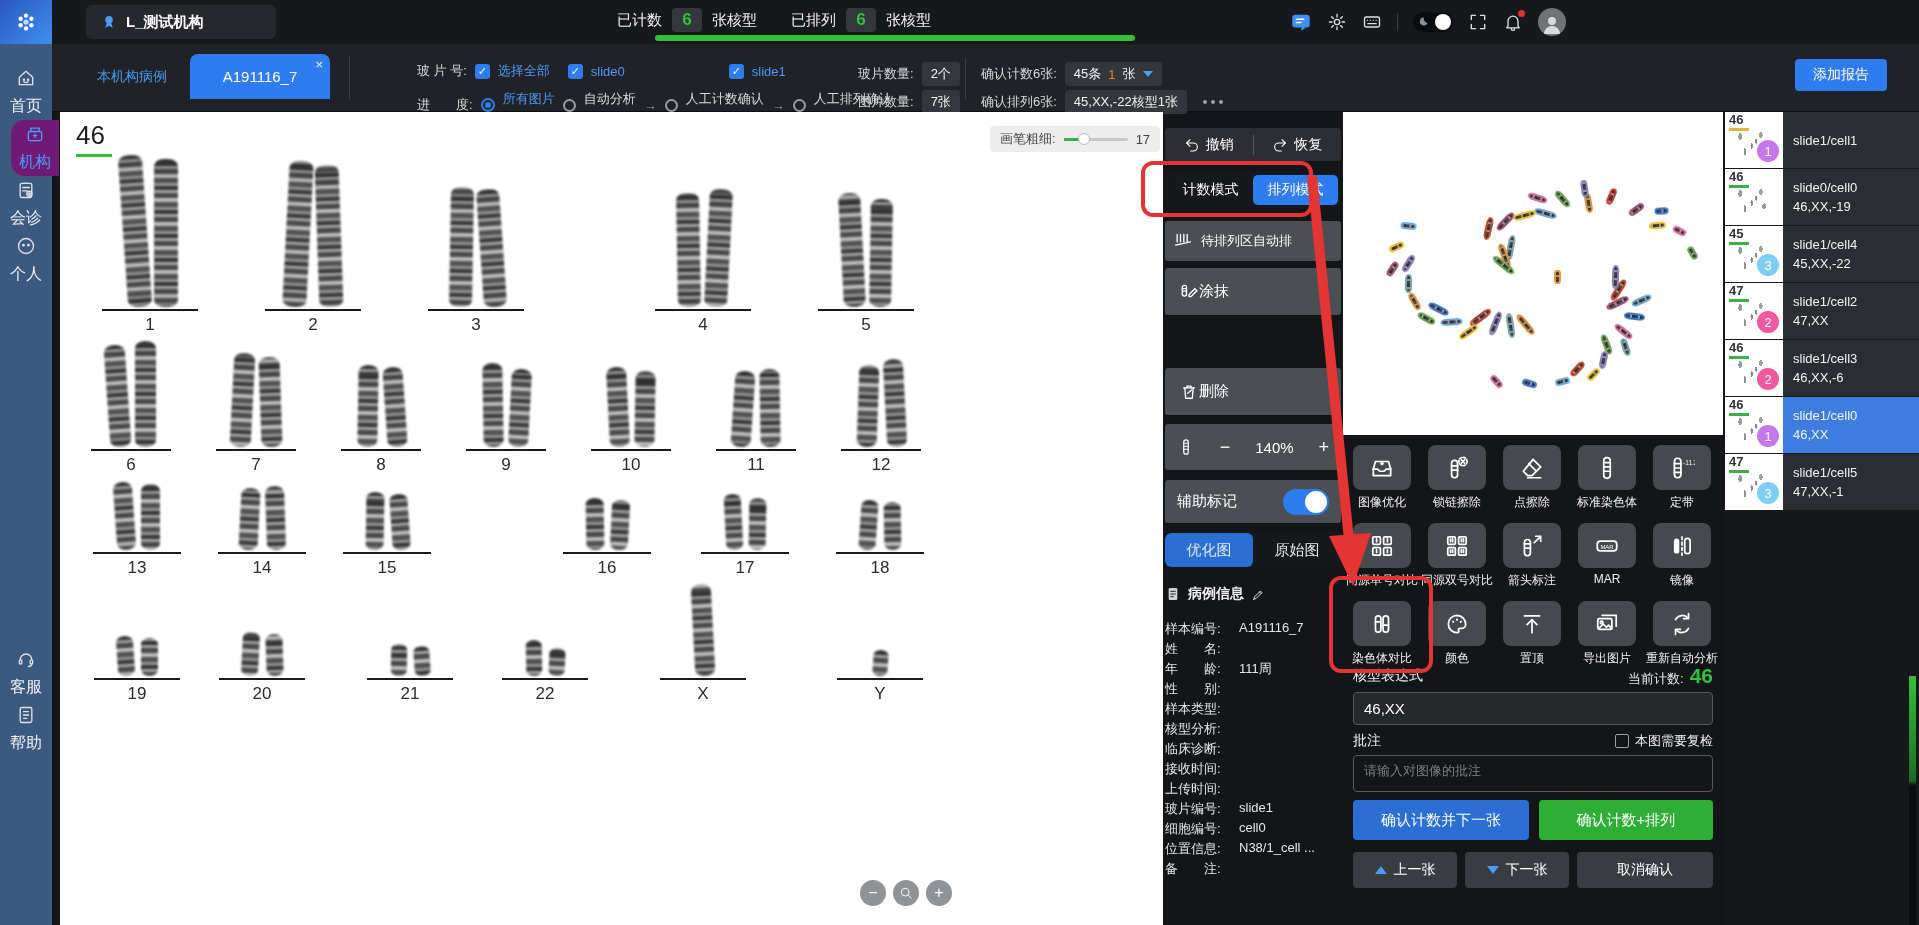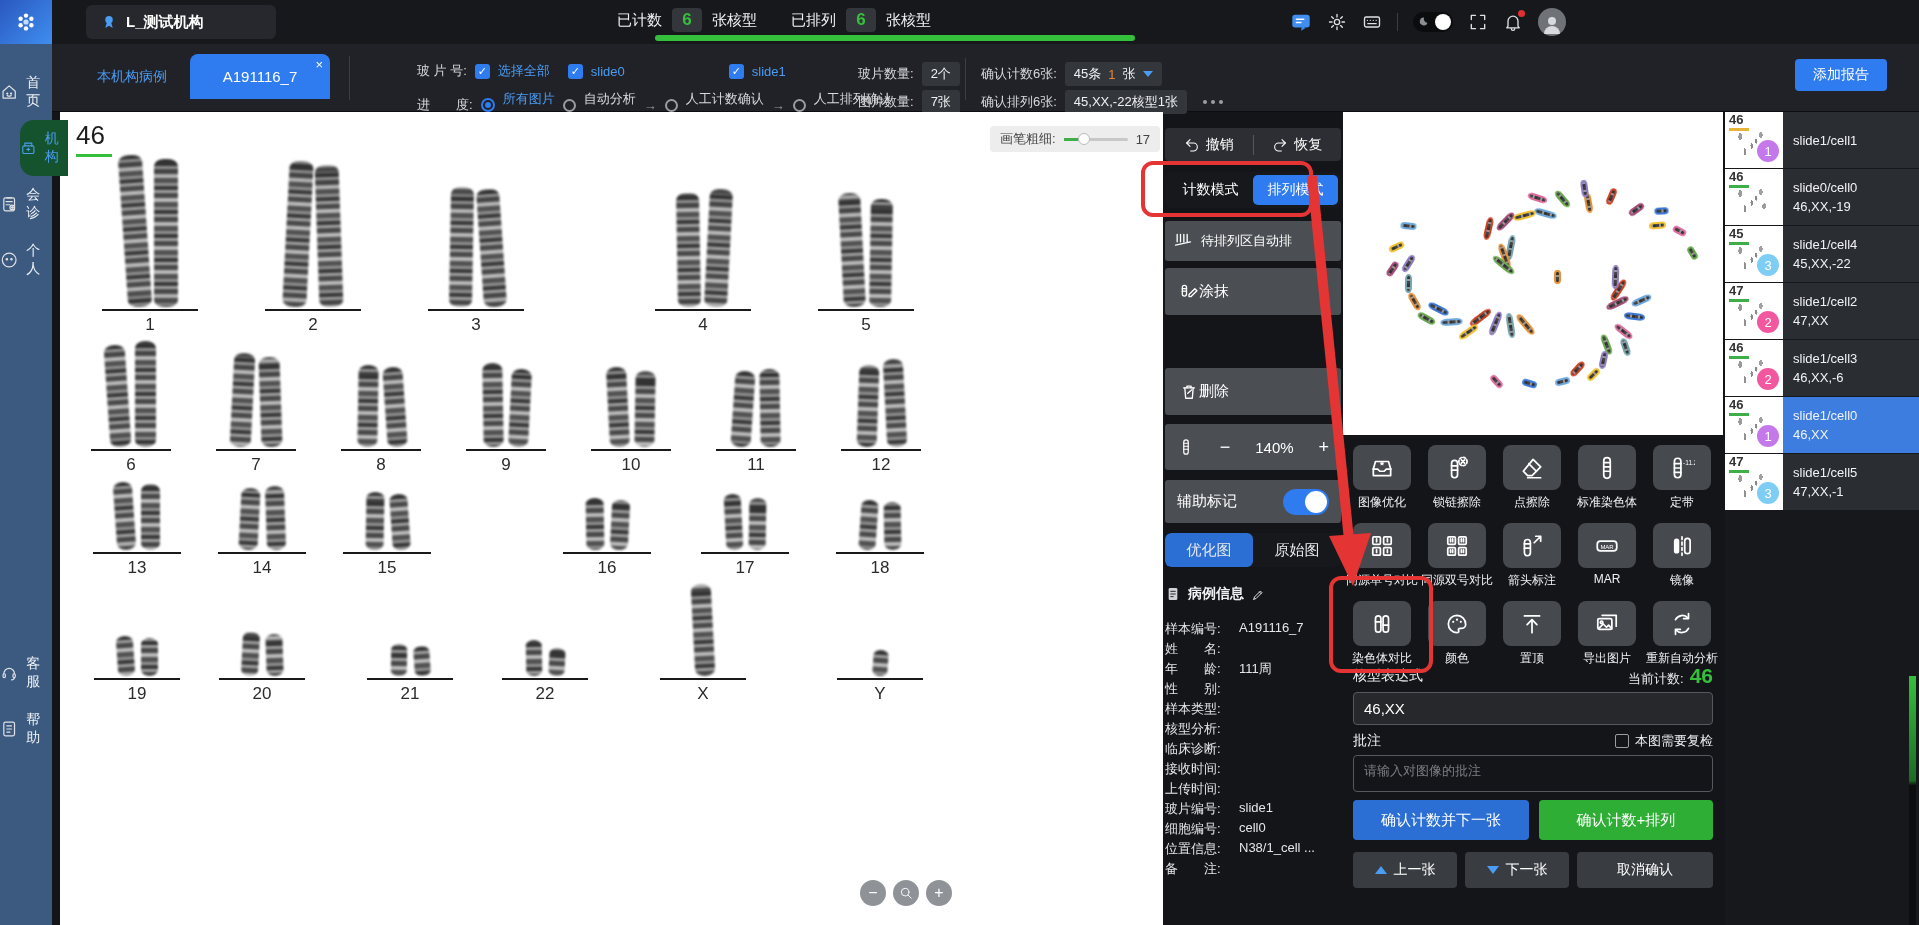--- a/index.html
+++ b/index.html
@@ -6,22 +6,22 @@
 html,body{width:1919px;height:925px;overflow:hidden}
 body{position:relative;background:#141519;font-family:"Liberation Sans",sans-serif;color:#e8eaed;font-size:13px}
 svg{display:block}
 .ic{stroke:#dfe1e5;fill:none;stroke-width:1.6;stroke-linecap:round;stroke-linejoin:round}
 .icw{stroke:#fff;fill:none;stroke-width:1.6;stroke-linecap:round;stroke-linejoin:round}
 
 
 #sidebar{position:absolute;left:0;top:0;width:52px;height:925px;background:#3c5a80;z-index:6}
 #logo{width:52px;height:44px;background:linear-gradient(135deg,#2a58c0,#3f8ef0);display:flex;align-items:center;justify-content:center}
 .snav{margin-top:20px}
-.snav-item{width:52px;height:56px;display:flex;flex-direction:row;align-items:center;justify-content:center;gap:8px;font-size:14px;color:#eef1f4;cursor:pointer}
-.snav-item.active{background:#14532d;border-radius:14px 0 0 14px;margin-left:20px;width:48px;color:#4a9cf5}
+.snav-item{width:52px;height:56px;display:flex;flex-direction:column;align-items:center;justify-content:center;gap:8px;font-size:16px;color:#eef1f4;cursor:pointer}
+.snav-item.active{background:#701a75;border-radius:14px 0 0 14px;margin-left:11px;width:48px;color:#4a9cf5}
 .side-bottom{position:absolute;bottom:168px;left:0}
 
 
 #topbar{position:absolute;left:52px;top:0;width:1867px;height:44px;background:#17181c}
 #org-pill{position:absolute;left:34px;top:5px;height:34px;min-width:190px;background:#26282d;border-radius:6px;display:flex;align-items:center;gap:8px;padding:0 14px;font-size:15px;font-weight:bold;color:#fff}
 #counters{position:absolute;left:565px;top:8px;display:flex;align-items:center;gap:10px;font-size:15px;color:#f2f3f5}
 .cbox{width:30px;height:24px;background:#33363b;border-radius:4px;color:#35c03b;font-weight:bold;font-size:17px;display:flex;align-items:center;justify-content:center}
 #cbar{position:absolute;left:603px;top:35px;width:480px;height:6px;border-radius:3px;background:#35c03b}
 #top-icons{position:absolute;left:1238px;top:8px;display:flex;align-items:center;gap:15px;height:28px}
 .vdiv{width:1px;height:18px;background:#3a3d42}

